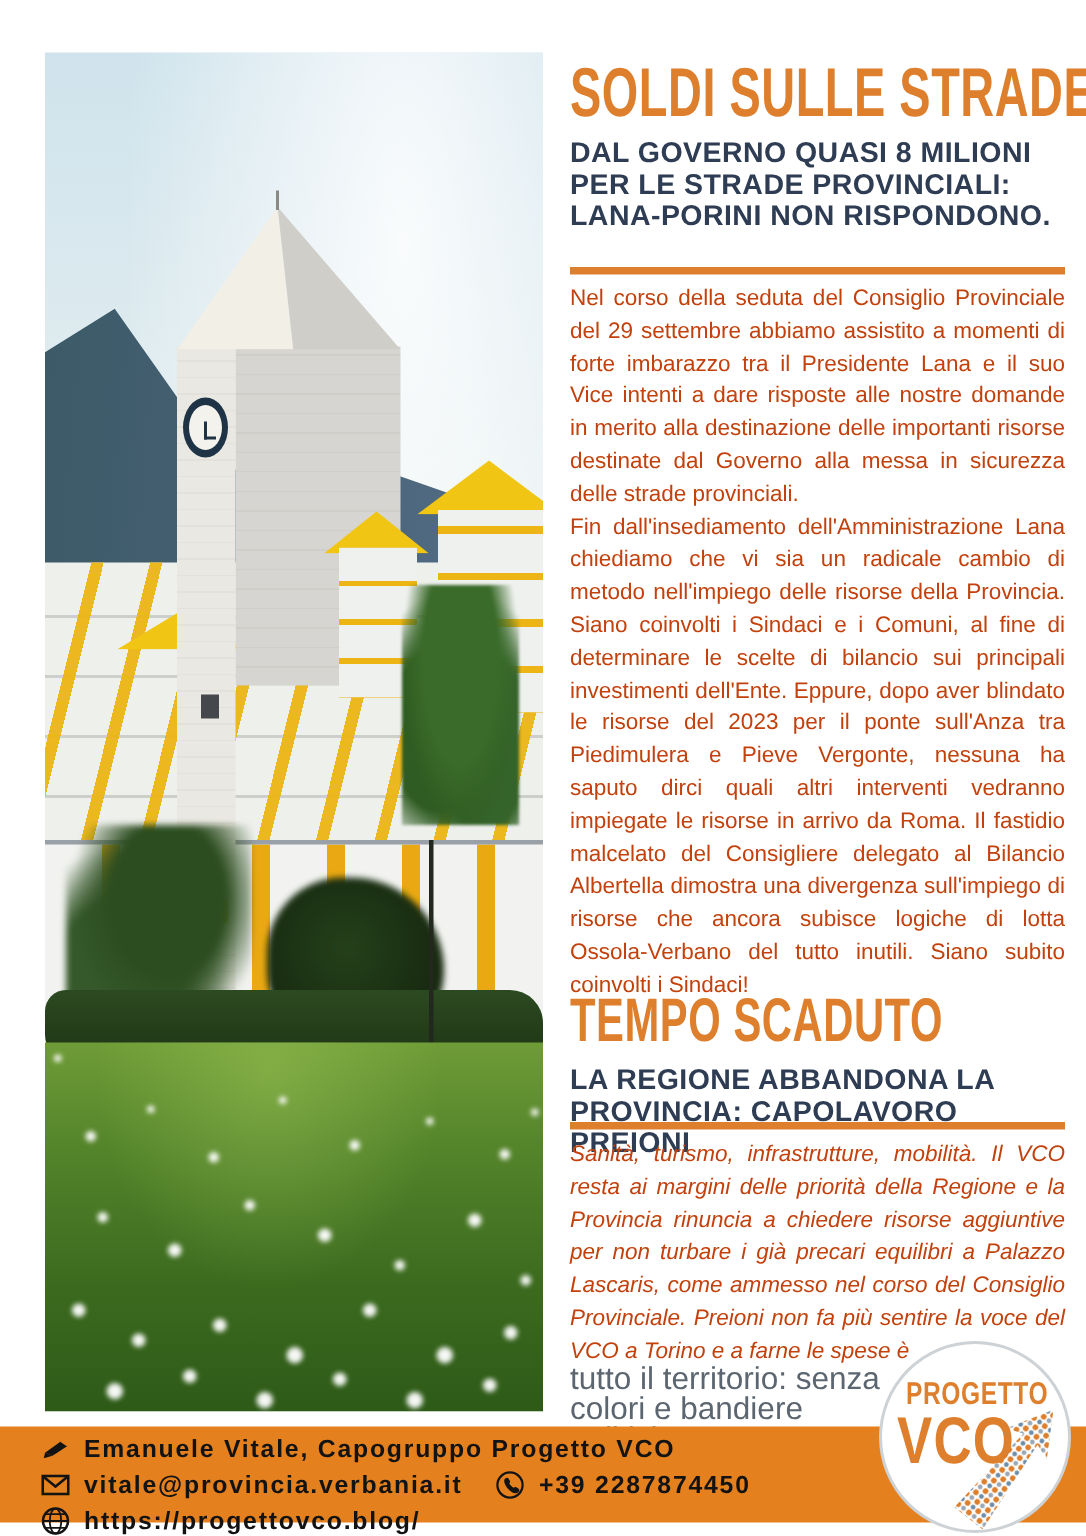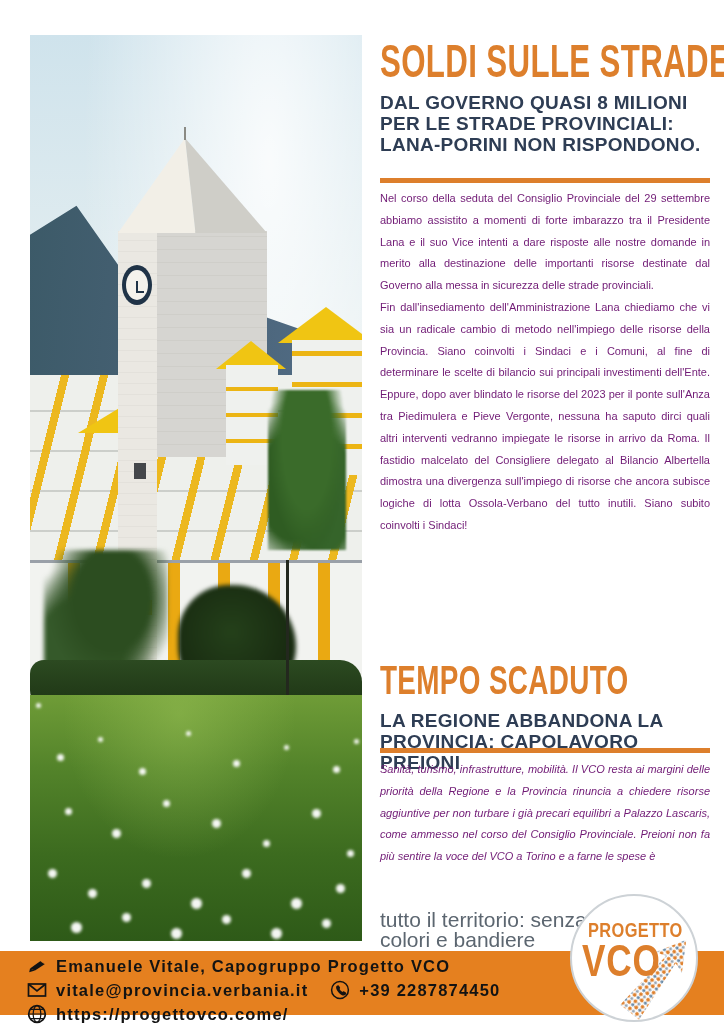--- a/index.html
+++ b/index.html
@@ -93,32 +93,32 @@
   
   .col{position:absolute;left:380px;top:38px;width:330px;height:912px;z-index:2;}
   .col >*{position:absolute;left:0;}
   .h-orange{
     color:#DD7F2C;font-weight:bold;font-size:46px;line-height:1;
     transform:scaleX(.68);transform-origin:left top;white-space:nowrap;letter-spacing:.5px;
   }
   .h2-orange{font-size:41px;}
   .subhead{color:#2E3D54;font-weight:bold;font-size:19px;line-height:21px;letter-spacing:.3px;width:330px;}
   .rule{width:330px;height:5px;background:#DD7F2C;}
-  .bodytext{color:#701a75;font-size:11px;line-height:21.8px;text-align:justify;width:330px;}
+  .bodytext{color:#c2410c;font-size:15px;line-height:21.8px;text-align:justify;width:330px;}
   .bodytext p{margin:0;}
   .tail{color:#5C6670;font-size:21px;line-height:20px;width:236px;}
   
   .footer{position:absolute;left:0;top:951px;width:724px;height:64px;background:#E5801F;z-index:3;}
   .f-row{display:flex;align-items:center;gap:9px;margin-left:27px;height:24px;margin-top:0px;
     color:#131313;font-weight:bold;font-size:16.5px;letter-spacing:1.2px;white-space:nowrap;}
   .f-row:first-child{margin-top:3px;}
   .f-icon{width:20px;height:20px;flex:0 0 auto;display:block;}
   .f-gap{width:4px;}
   
-  .logo{position:absolute;left:570px;top:894px;width:128px;height:128px;border-radius:50%;
+  .logo{position:absolute;left:586px;top:894px;width:128px;height:128px;border-radius:50%;
     background:#fff;border:2px solid #cdd2d6;z-index:10;overflow:hidden;box-sizing:border-box;}
   .logo-top{position:absolute;left:16px;top:22px;color:#DD7F2C;font-weight:bold;font-size:21px;
     transform:scaleX(.78);transform-origin:left top;white-space:nowrap;letter-spacing:.5px;}
   .logo-main{position:absolute;left:10px;top:40px;color:#DD7F2C;font-weight:bold;font-size:44px;
     transform:scaleX(.80);transform-origin:left top;letter-spacing:1px;}
   .logo-arrow{position:absolute;right:0px;bottom:-2px;width:80px;height:94px;}
 </style>
 </head>
 <body>
 
@@ -187,21 +187,21 @@
       <path d="M6.6 5.9 c1.2-1 2-.9 2.5 0 l.8 1.3 c.4 .6 .2 1.2 -.4 1.7 c.7 1.3 1.7 2.3 3 3 c.5 -.6 1.1 -.8 1.7 -.4 l1.3 .8 c.9 .5 1 1.3 0 2.5 c-1.5 1.4 -3.8 .8 -6.2 -1.6 c-2.4 -2.4 -4.1 -5.9 -2.7 -7.3 z" fill="#131313"></path>
     </svg>
     <span>+39 2287874450</span>
   </div>
   <div class="f-row">
     <svg class="f-icon" viewBox="0 0 20 20">
       <circle cx="10" cy="10" r="8.3" fill="none" stroke="#131313" stroke-width="1.7"></circle>
       <ellipse cx="10" cy="10" rx="3.8" ry="8.3" fill="none" stroke="#131313" stroke-width="1.2"></ellipse>
       <path d="M1.7 10 H18.3 M3 5.4 H17 M3 14.6 H17" stroke="#131313" stroke-width="1.2" fill="none"></path>
     </svg>
-    <span>https://progettovco.come/</span>
+    <span>https://progettovco.blog/</span>
   </div>
 </div>
 
 <div class="logo">
   <svg class="logo-arrow" viewBox="0 0 80 94">
     <defs>
       <pattern id="mosaic" width="9" height="9" patternUnits="userSpaceOnUse">
         <circle cx="2.2" cy="2.2" r="1.9" fill="#DD7F2C"></circle>
         <circle cx="6.8" cy="2.2" r="1.6" fill="#6C8CA8"></circle>
         <circle cx="2.2" cy="6.8" r="1.6" fill="#9AA7B4"></circle>

